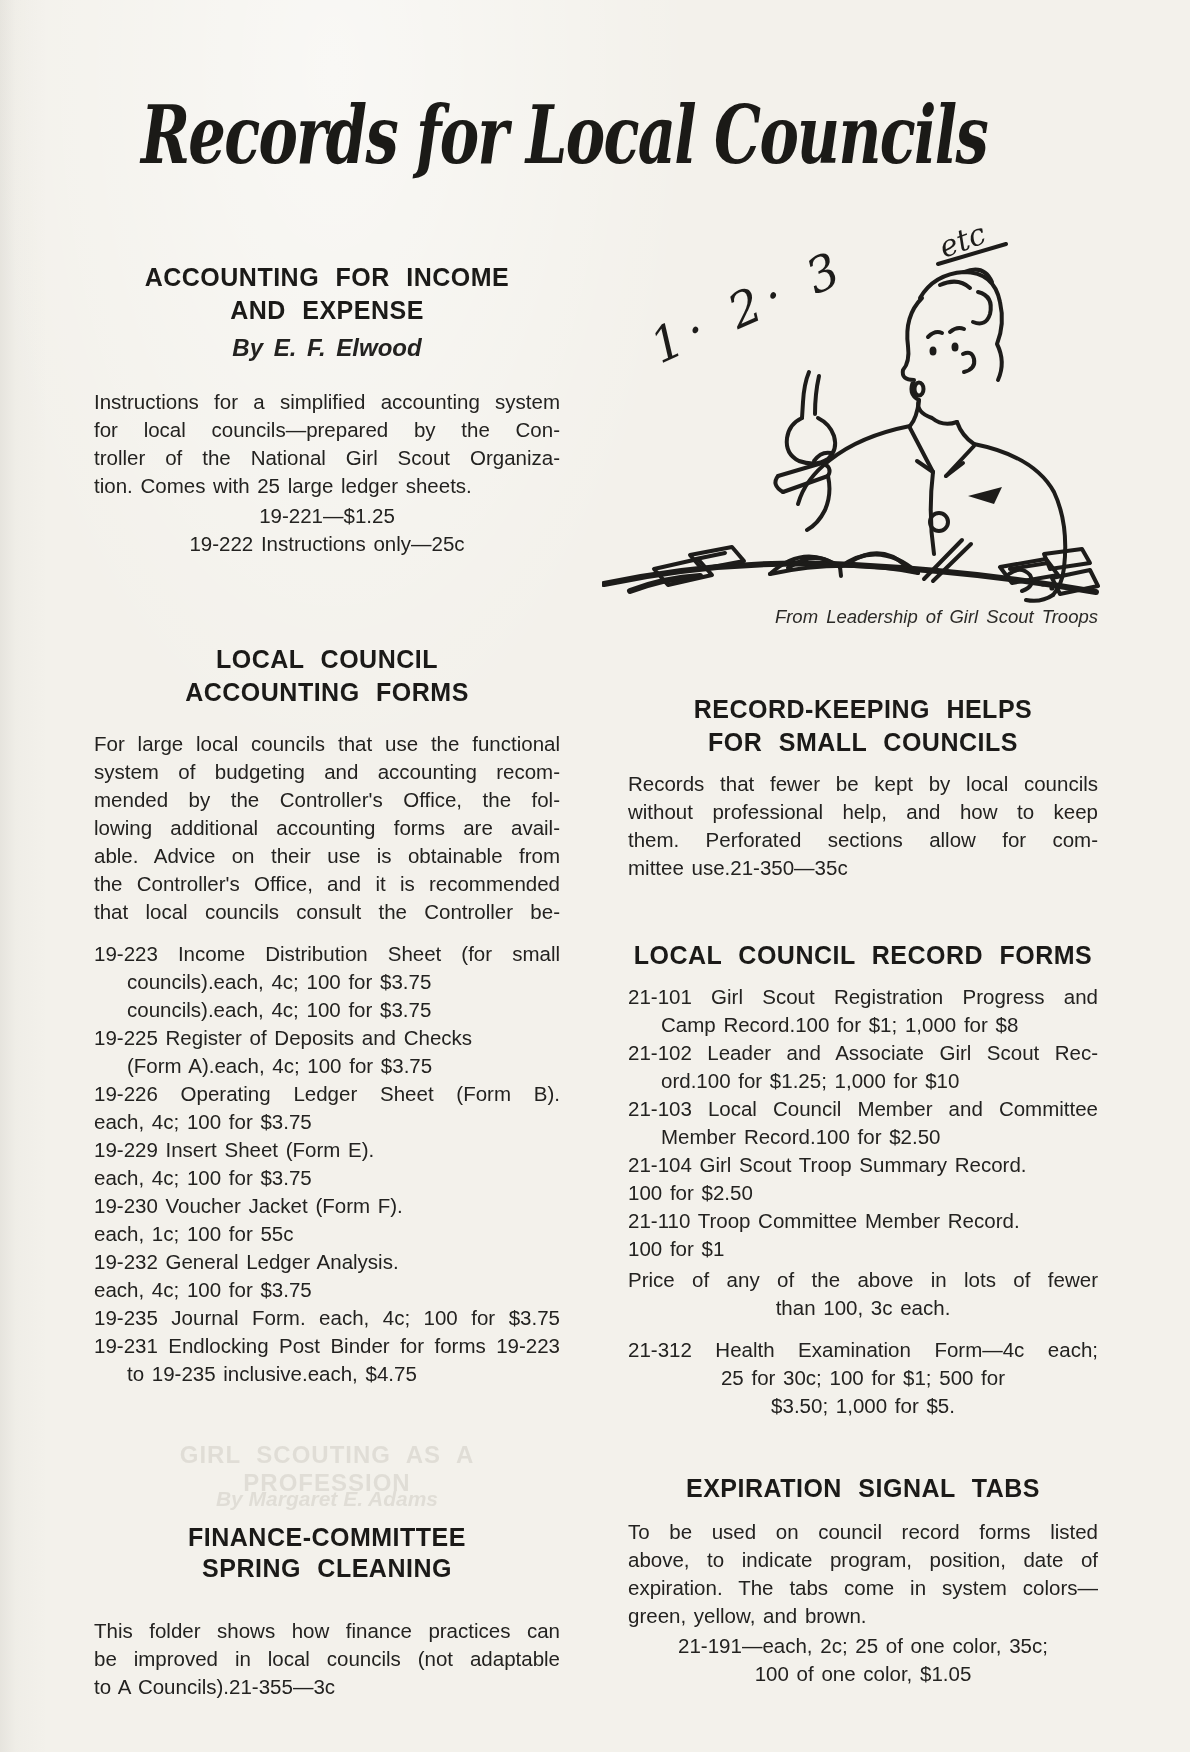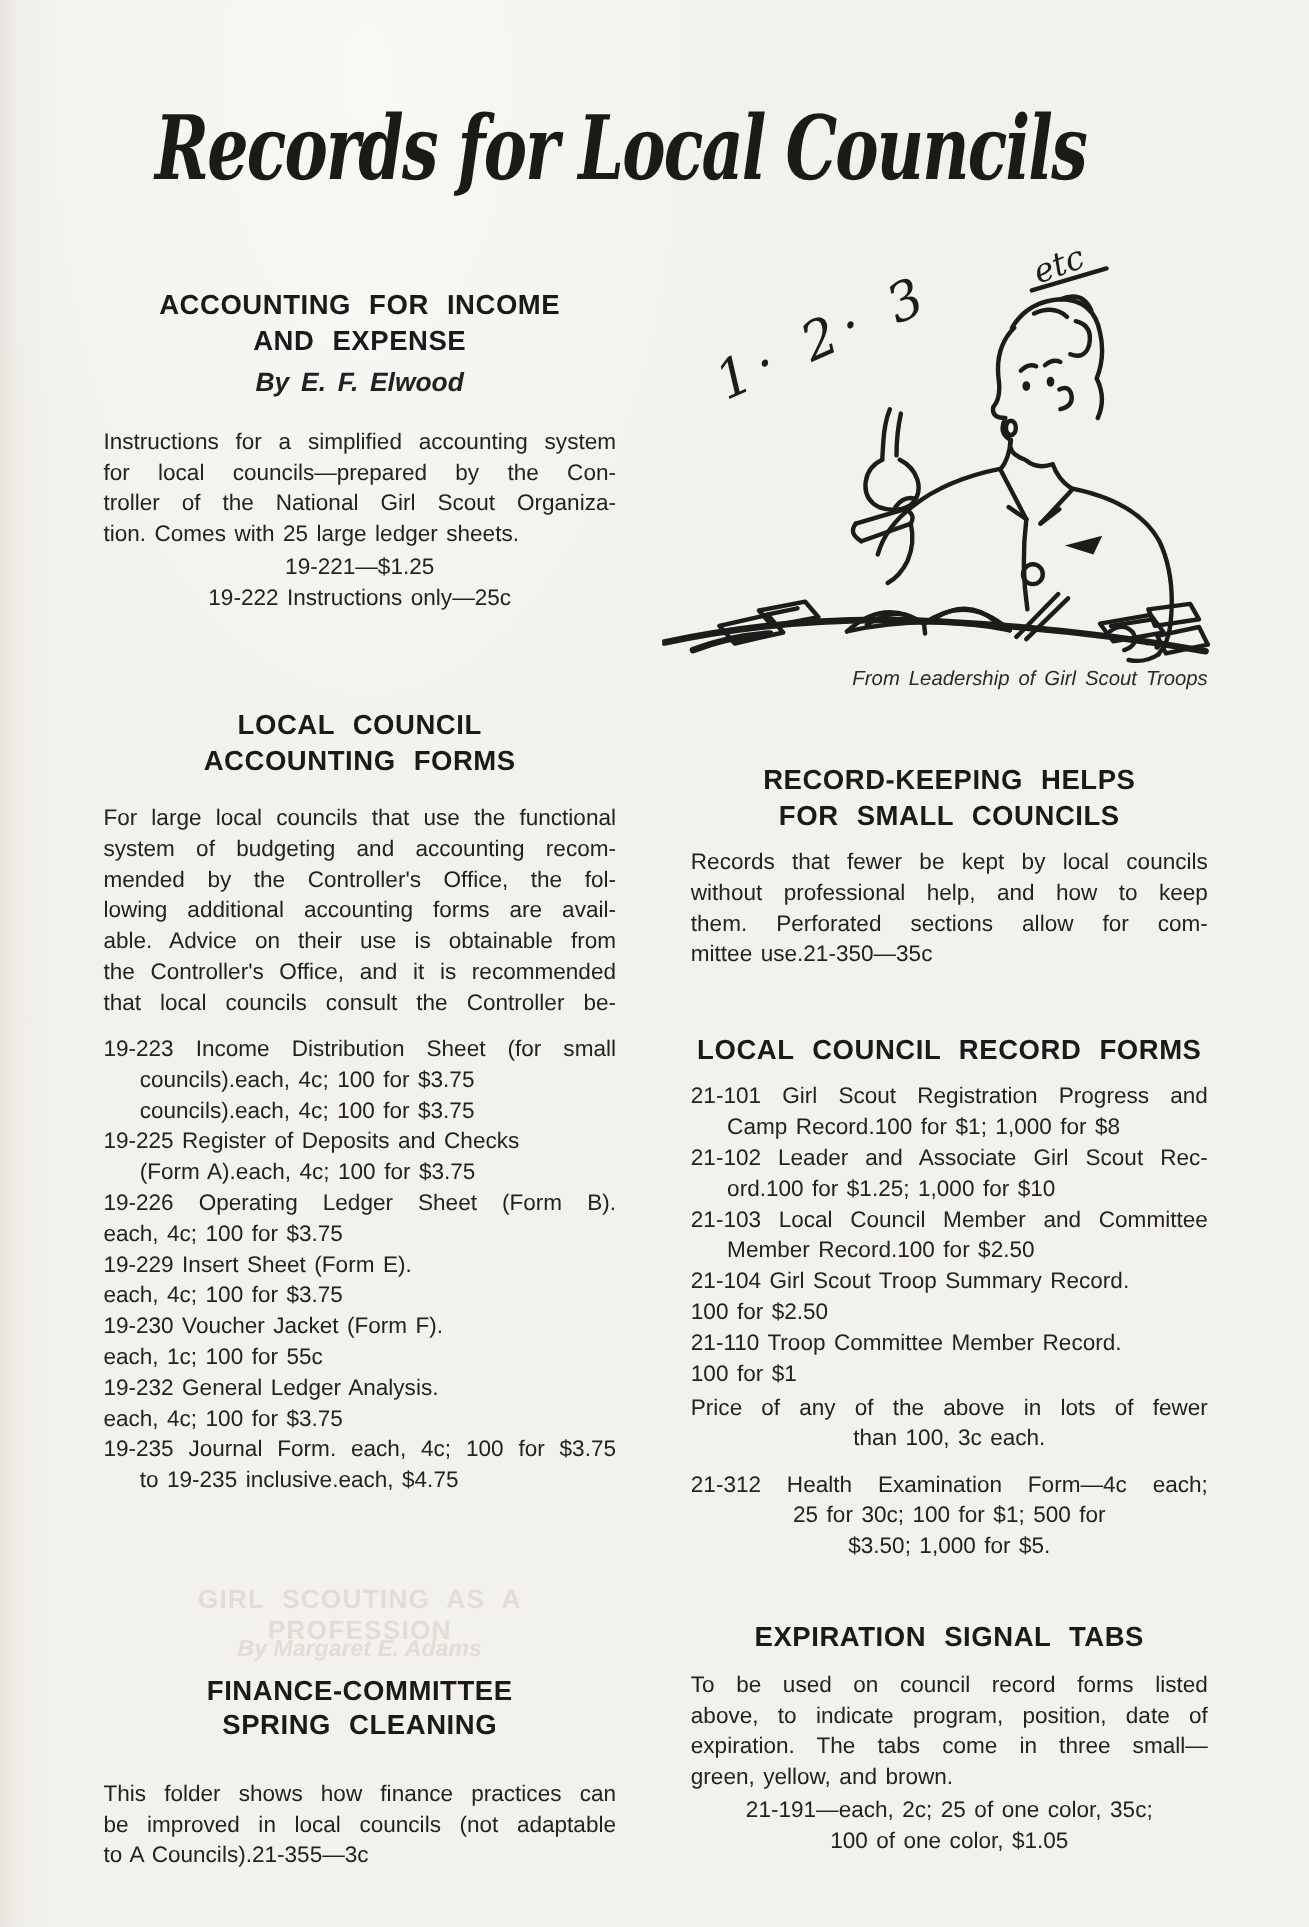--- a/index.html
+++ b/index.html
@@ -150,20 +150,21 @@
           <div class="tl">19-232 General Ledger Analysis.</div>
           <div class="tl lr">
             <span></span>
             <span>each, 4c; 100 for $3.75</span>
           </div>
         </div>
         <div class="item">
           <div class="tl j">19-235 Journal Form. each, 4c; 100 for $3.75</div>
         </div>
         <div class="item">
+          <div class="tl j">19-231 Endlocking Post Binder for forms 19-223</div>
           <div class="tl lr ind">
             <span>to 19-235 inclusive.</span>
             <span>each, $4.75</span>
           </div>
         </div>
       </div>
 
     <div class="blk" style="top:1519px;">
       <h2 style="line-height:31px;">
         <span style="display:block">FINANCE-COMMITTEE</span>
@@ -320,21 +321,21 @@
         <div class="tl c">25 for 30c; 100 for $1; 500 for</div>
         <div class="tl c">$3.50; 1,000 for $5.</div>
       </div>
 
     <div class="blk" style="top:1469px;">
       <h2>EXPIRATION SIGNAL TABS</h2>
     </div>
     <div class="blk" style="top:1518px;">
         <div class="tl j">To be used on council record forms listed</div>
         <div class="tl j">above, to indicate program, position, date of</div>
-        <div class="tl j">expiration. The tabs come in three small—</div>
+        <div class="tl j">expiration. The tabs come in system colors—</div>
         <div class="tl">green, yellow, and brown.</div>
       </div>
     <div class="blk" style="top:1632px;">
         <div class="tl c">21-191—each, 2c; 25 of one color, 35c;</div>
         <div class="tl c">100 of one color, $1.05</div>
       </div>
   </div>
 
   <div class="pagenum">– 25 –</div>
 </div>

